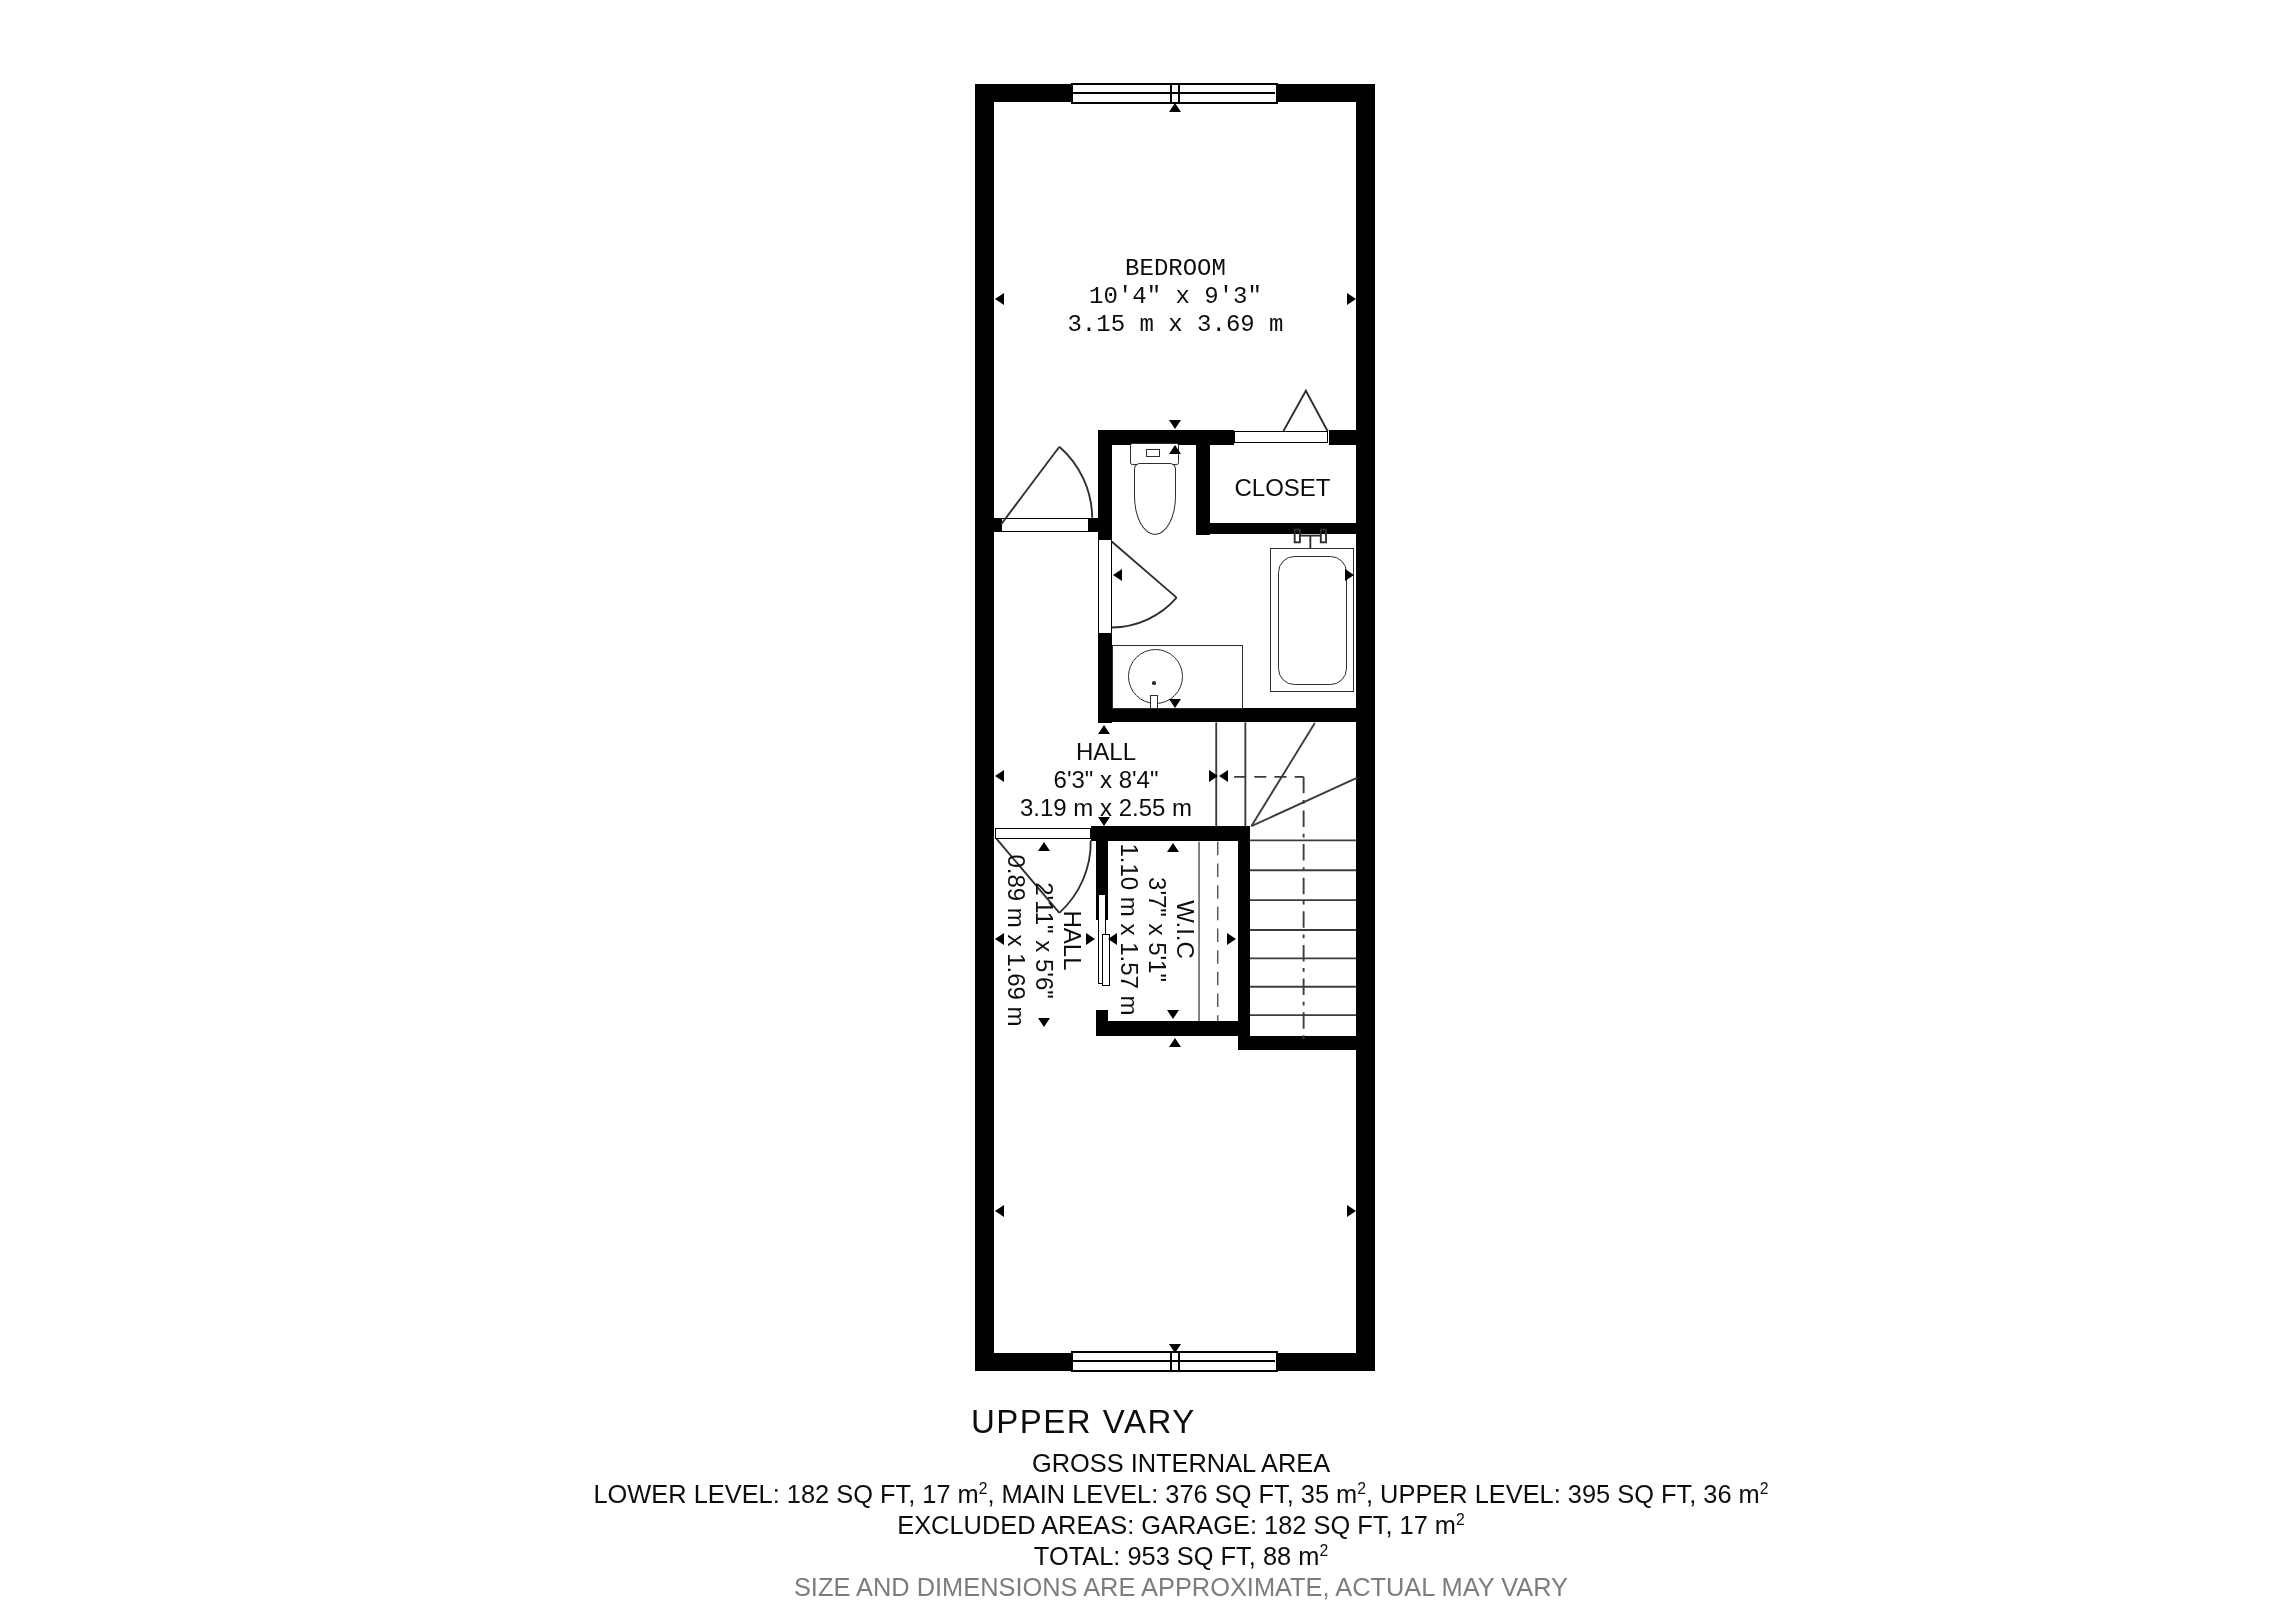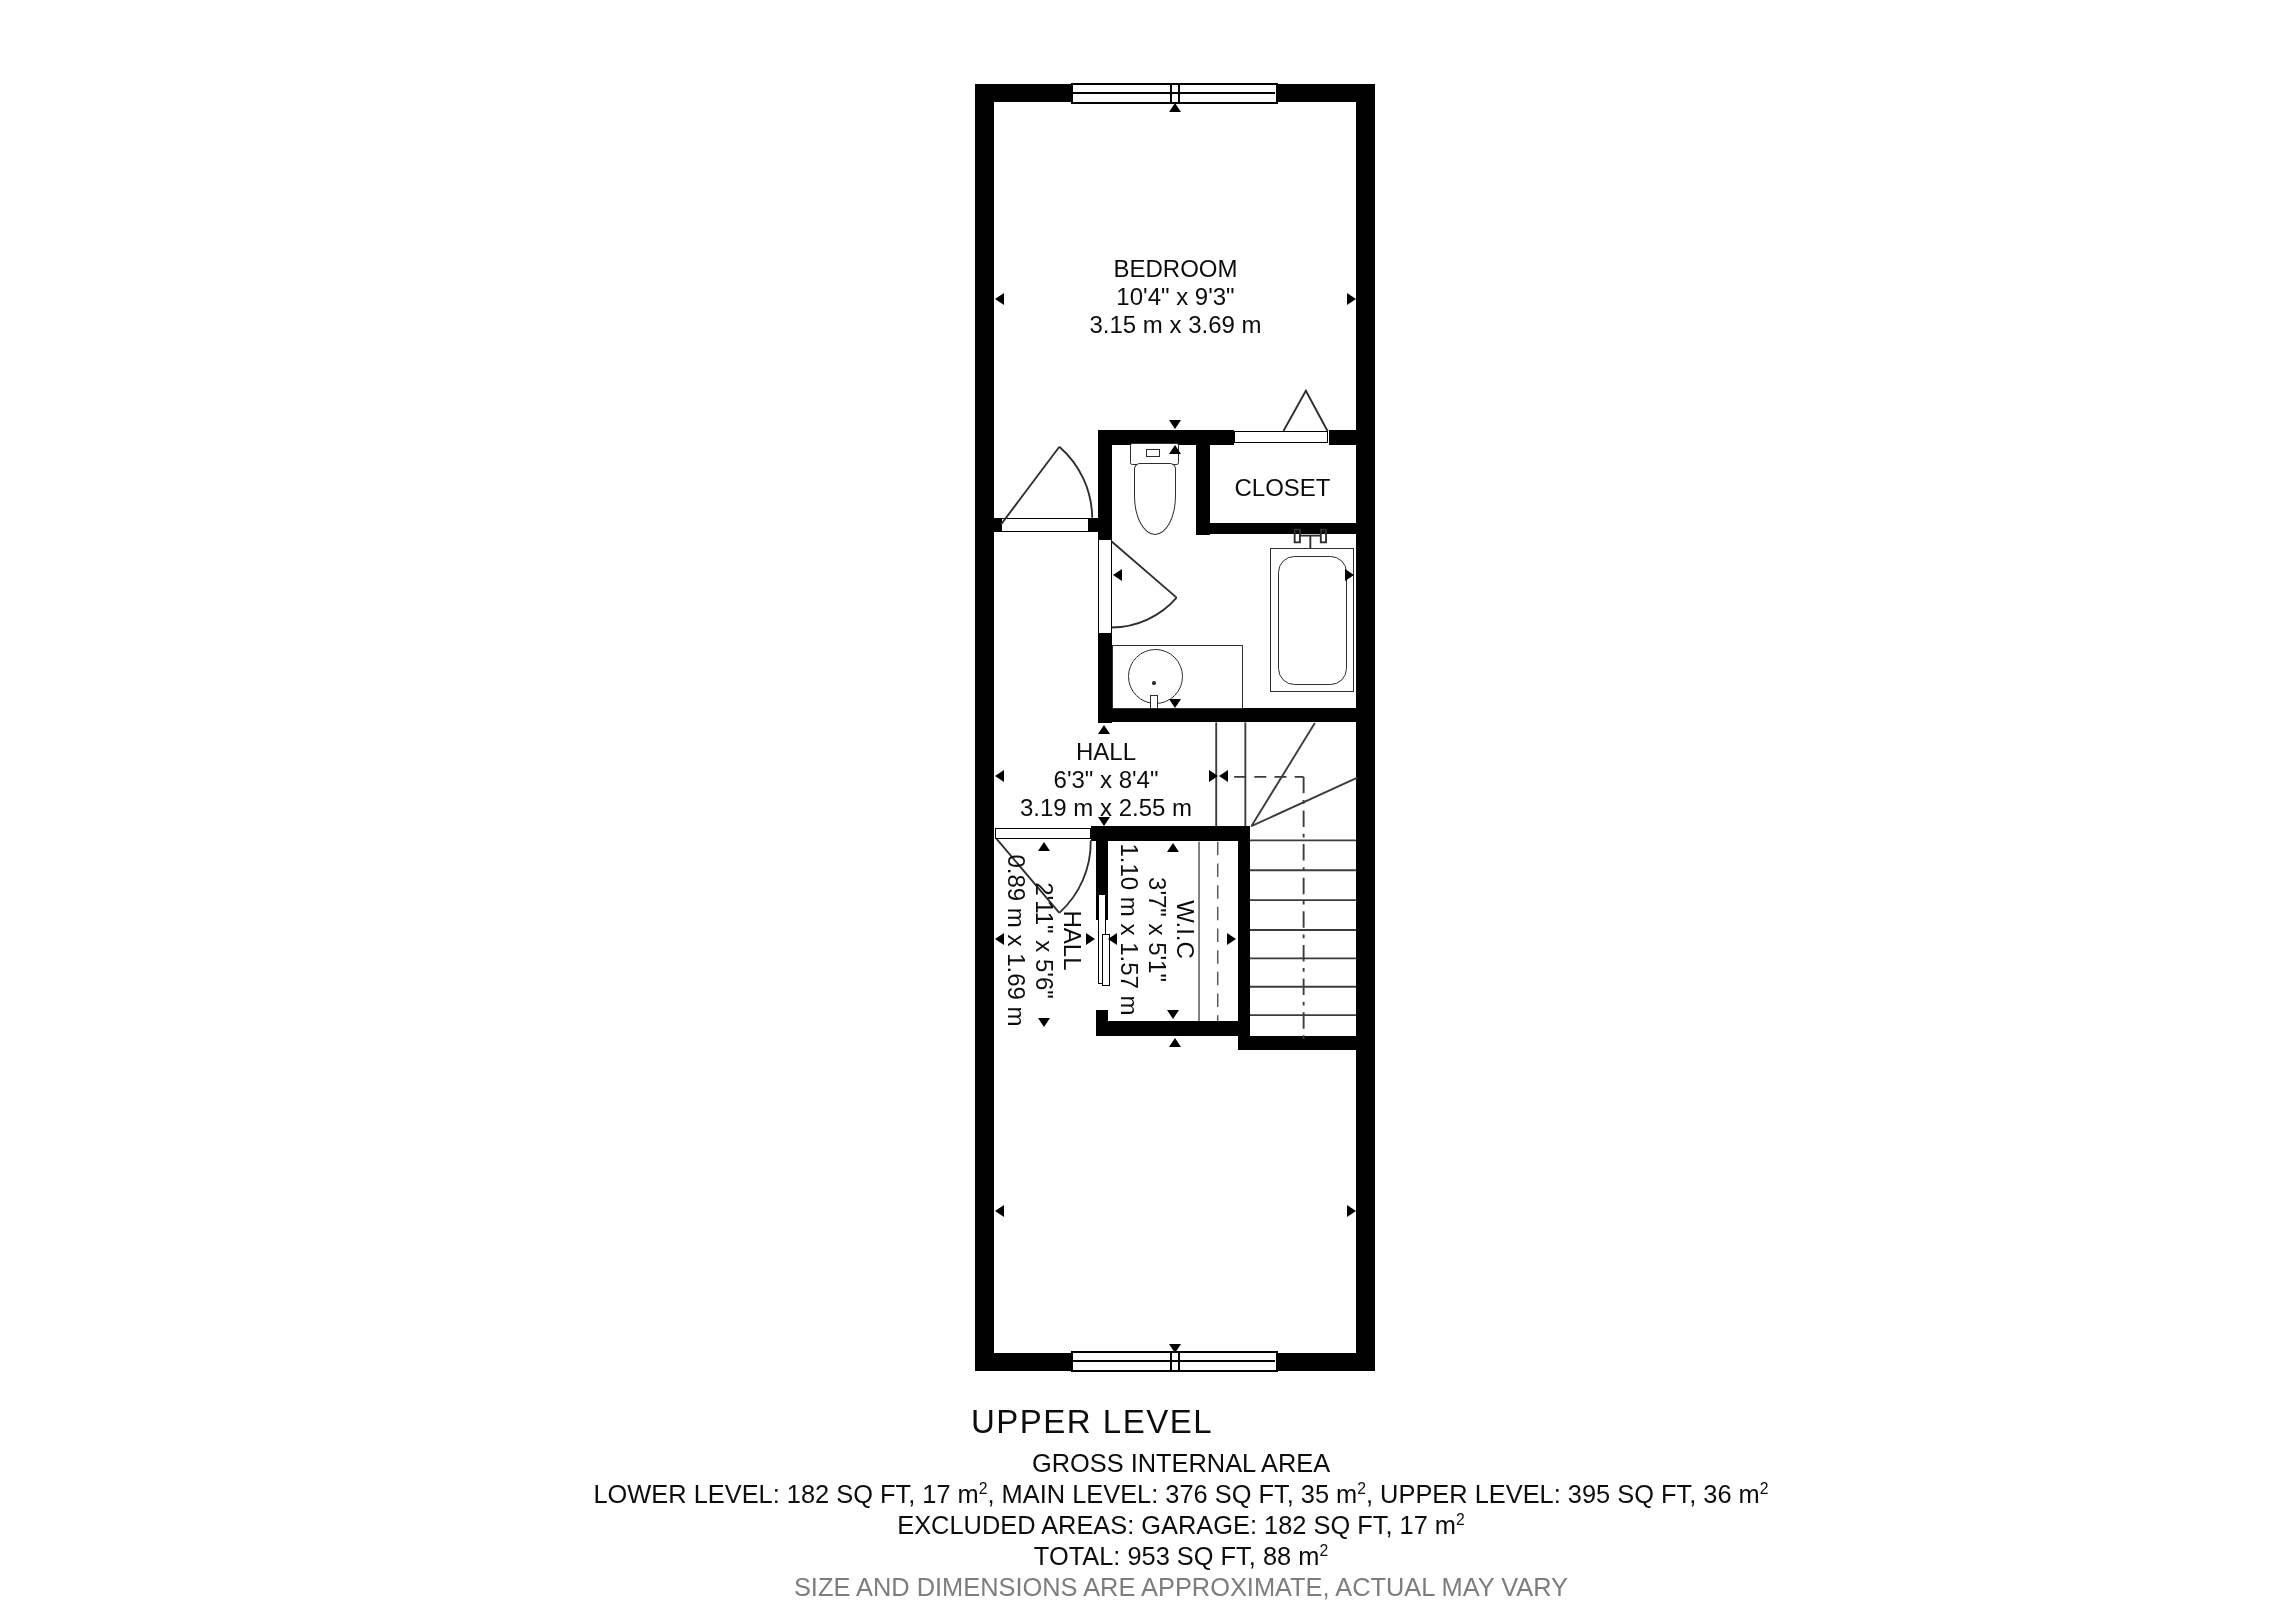--- a/index.html
+++ b/index.html
@@ -155,21 +155,21 @@
   <div class="tri tri-left" style="left:995px;top:770px;"></div>
   <div class="tri tri-right" style="left:1209px;top:770px;"></div>
   <div class="tri tri-left" style="left:1219px;top:770px;"></div>
   <div class="tri tri-left" style="left:995px;top:933px;"></div>
   <div class="tri tri-right" style="left:1086px;top:933px;"></div>
   <div class="tri tri-left" style="left:1108px;top:933px;"></div>
   <div class="tri tri-right" style="left:1227px;top:933px;"></div>
   <div class="tri tri-left" style="left:995px;top:1205px;"></div>
   <div class="tri tri-right" style="left:1347px;top:1205px;"></div>
 
-  <div class="room-label" style="left:996px;top:255px;width:359px;">
+  <div class="room-label" style="left:996px;top:255px;width:359px;font-family:Liberation Mono, monospace;">
     <div class="nm">BEDROOM</div>
     <div class="nm">10'4" x 9'3"</div>
     <div class="nm">3.15 m x 3.69 m</div>
   </div>
 
   <div class="room-label" style="left:1208px;top:474px;width:149px;">
     <div class="nm">CLOSET</div>
   </div>
 
 
@@ -185,21 +185,21 @@
     <div class="nm">0.89 m x 1.69 m</div>
   </div>
 
   <div class="room-label rot" style="left:1045px;top:888px;width:224px;height:83px;">
     <div class="nm">W.I.C</div>
     <div class="nm">3'7" x 5'1"</div>
     <div class="nm">1.10 m x 1.57 m</div>
   </div>
 
 
-  <div class="level-label">UPPER LEVEL</div>
+  <div class="level-label">UPPER VARY</div>
 
   <div class="footer">
     <div>GROSS INTERNAL AREA</div>
     <div>LOWER LEVEL: 182 SQ FT, 17 m<sup>2</sup>, MAIN LEVEL: 376 SQ FT, 35 m<sup>2</sup>, UPPER LEVEL: 395 SQ FT, 36 m<sup>2</sup></div>
     <div>EXCLUDED AREAS: GARAGE: 182 SQ FT, 17 m<sup>2</sup></div>
     <div>TOTAL: 953 SQ FT, 88 m<sup>2</sup></div>
     <div class="disclaimer">SIZE AND DIMENSIONS ARE APPROXIMATE, ACTUAL MAY VARY</div>
   </div>
 
 </div>

